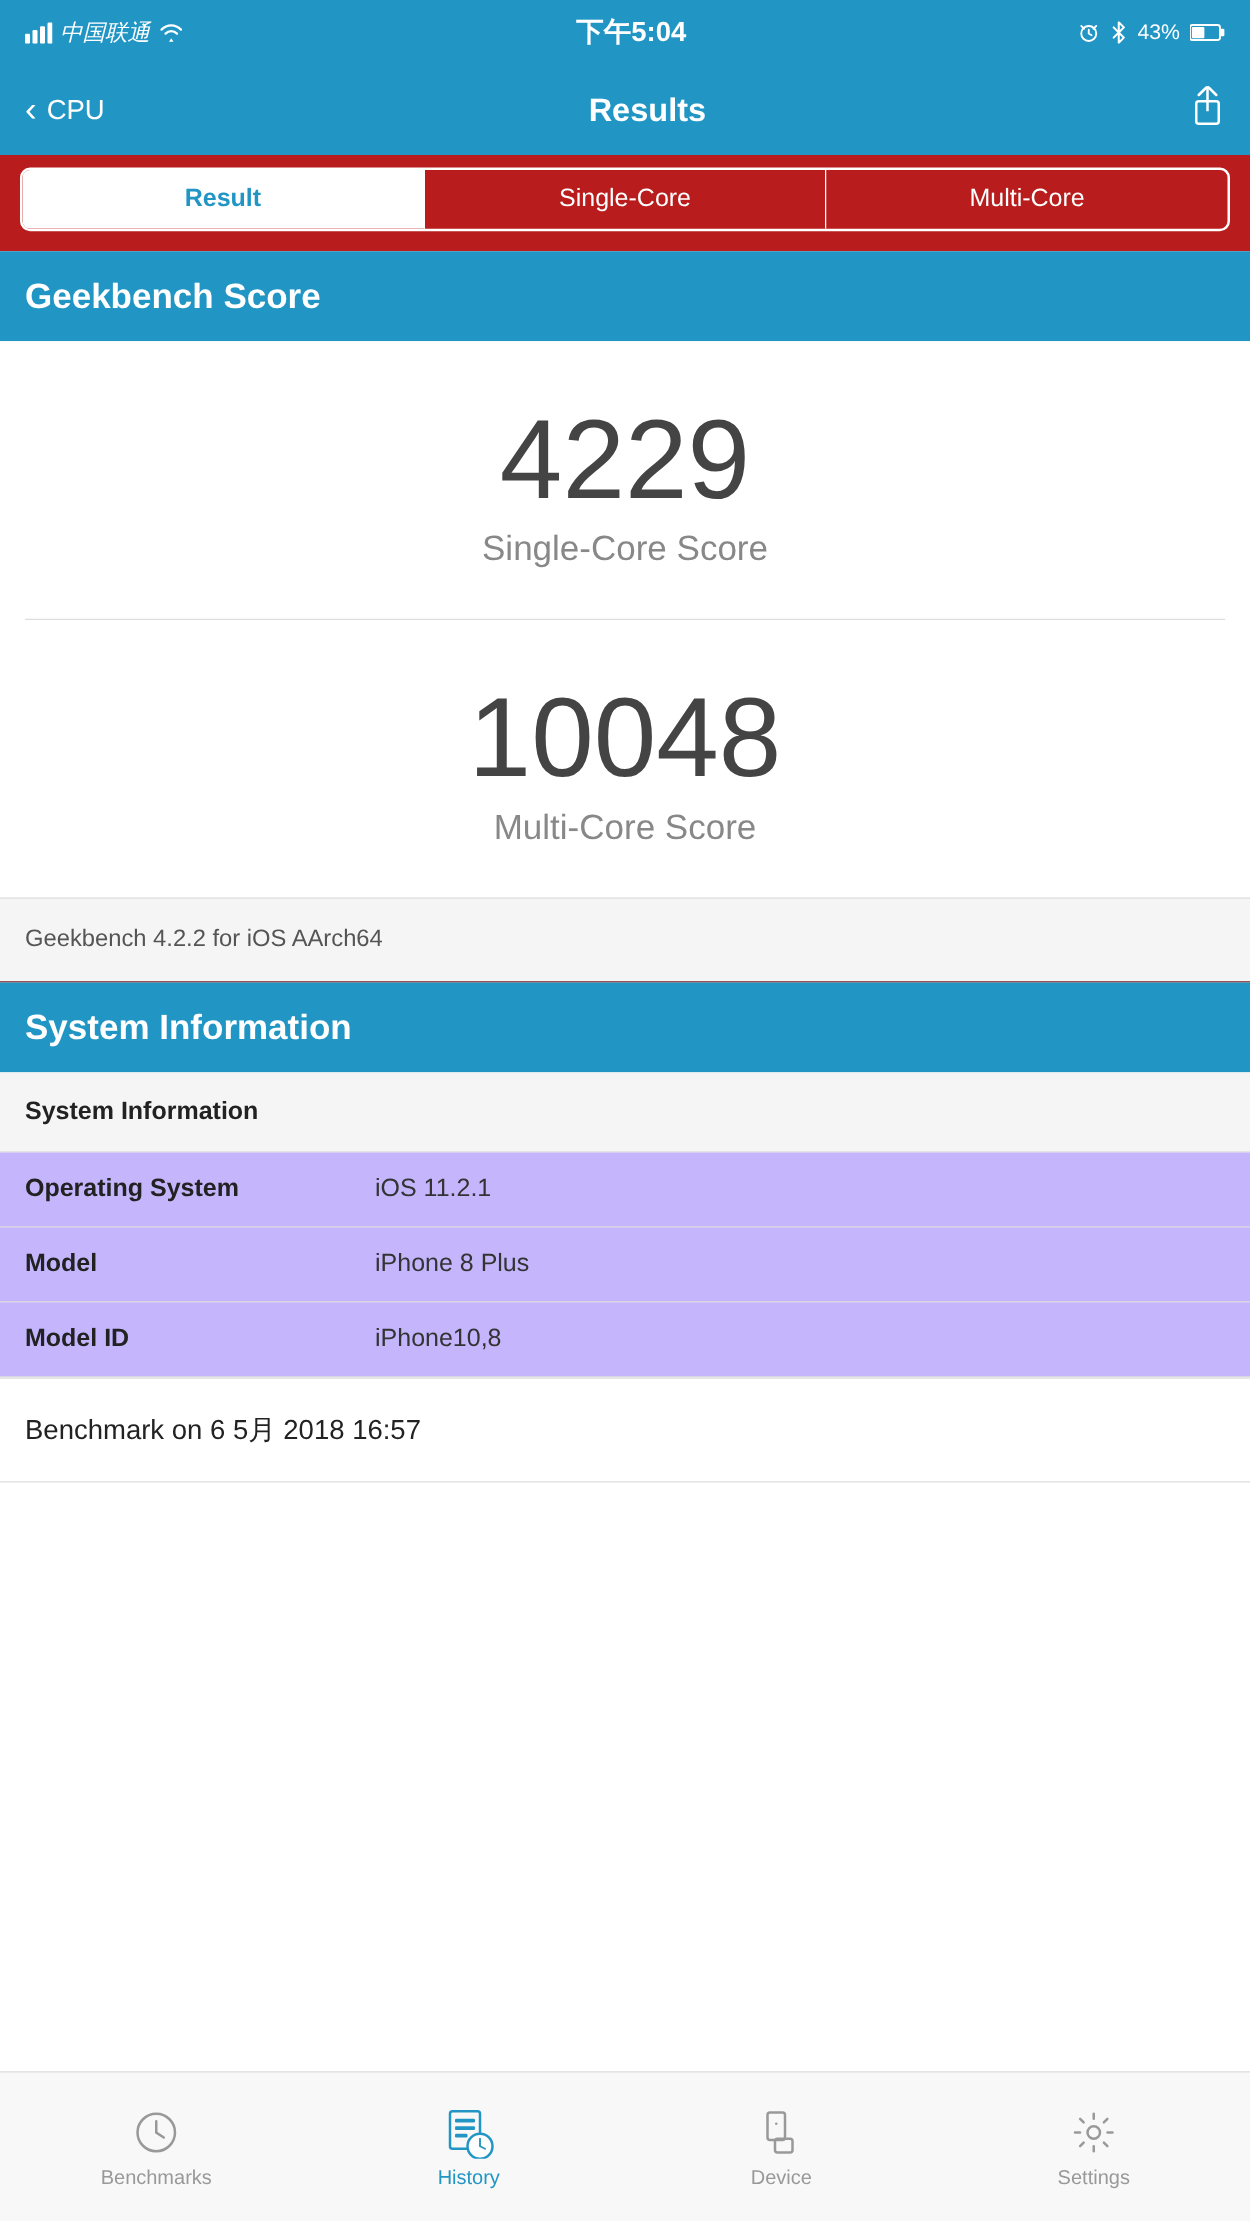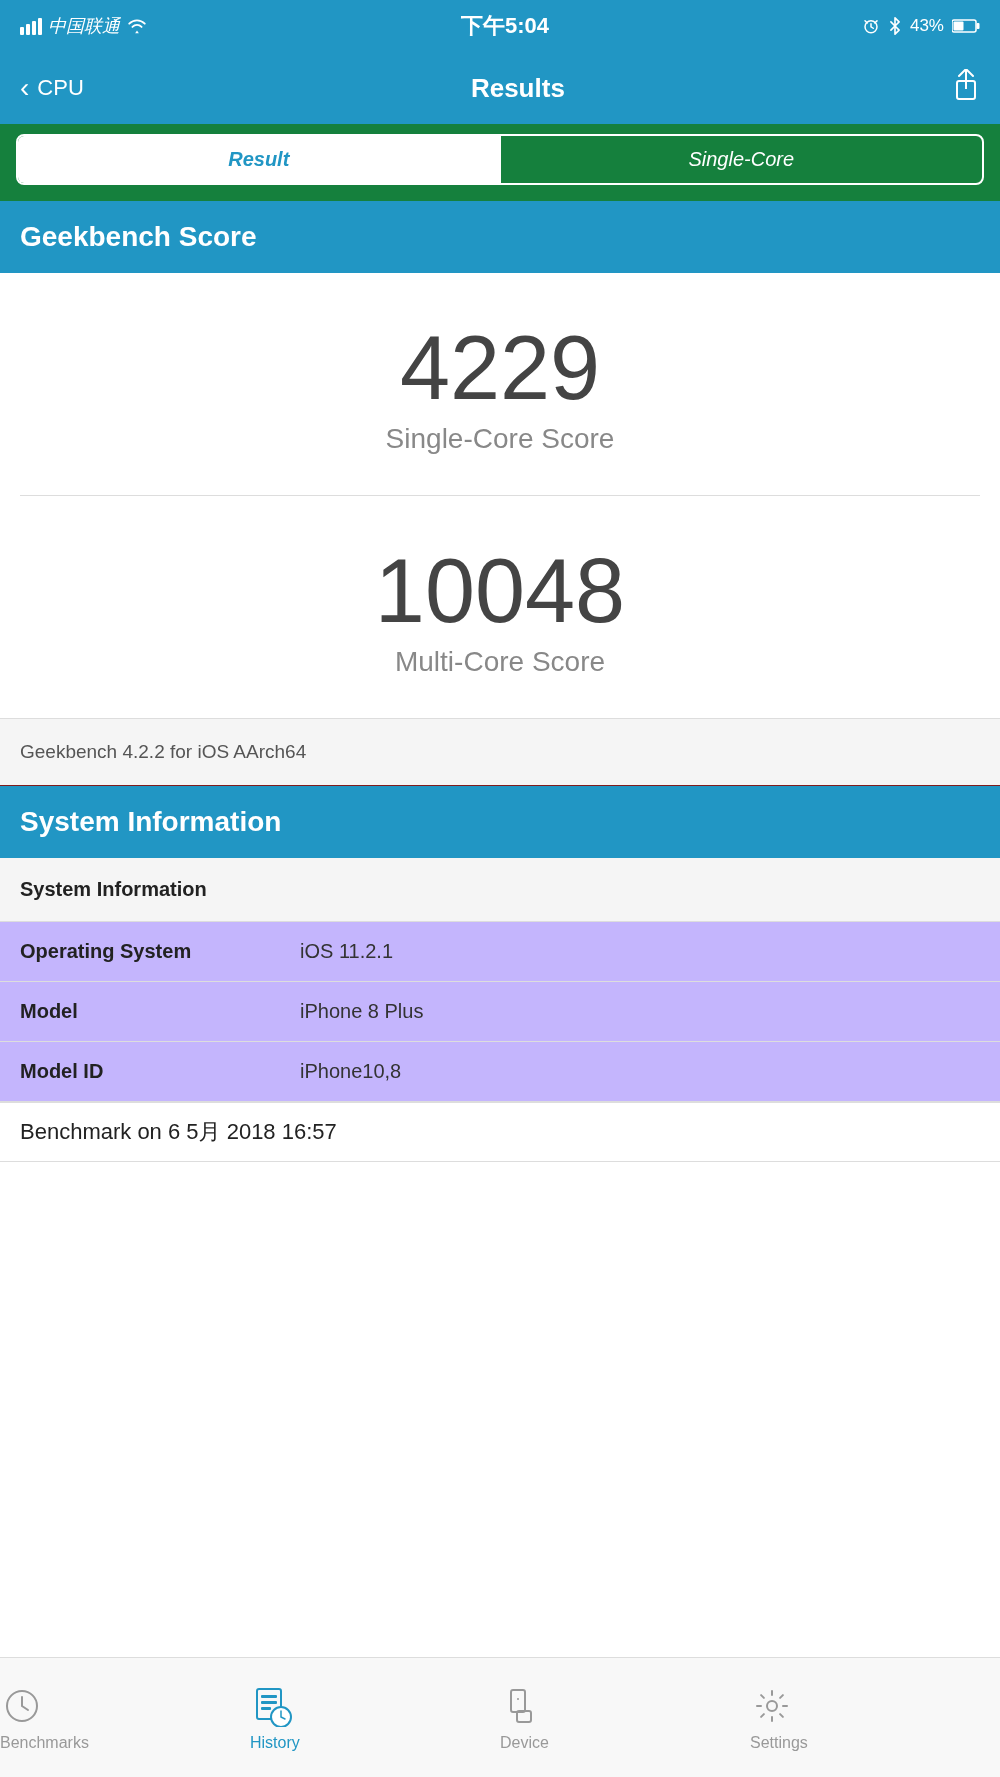--- a/index.html
+++ b/index.html
@@ -44,23 +44,22 @@
       font-size: 22px;
       gap: 6px;
       cursor: pointer;
     }
     .nav-back-chevron { font-size: 28px; font-weight: 300; margin-right: 2px; }
     .nav-title { color: white; font-size: 26px; font-weight: 700; }
     .nav-share { color: white; font-size: 26px; cursor: pointer; }
 
     
     .tab-container {
-      background: #15803d;
+      background: #b91c1c;
       padding: 10px 16px 16px;
-      font-style: italic;
     }
     .tab-selector {
       display: flex;
       border: 2px solid white;
       border-radius: 8px;
       overflow: hidden;
     }
     .tab-item {
       flex: 1;
       padding: 12px 8px;
@@ -146,21 +145,21 @@
       flex: 0 0 280px;
     }
     .sys-info-value {
       font-size: 20px;
       color: #333;
     }
 
     
     .benchmark-footer {
       background: #fff;
-      padding: 14px 20px;
+      padding: 26px 20px;
       border-top: 1px solid #ddd;
       border-bottom: 1px solid #ddd;
     }
     .benchmark-footer-text {
       font-size: 22px;
       color: #222;
     }
 
     
     .bottom-tab-bar {
@@ -171,21 +170,21 @@
       height: 120px;
       background: #f8f8f8;
       border-top: 1px solid #ddd;
       display: flex;
       align-items: center;
       justify-content: space-around;
     }
     .bottom-tab {
       display: flex;
       flex-direction: column;
-      align-items: flex-start;
+      align-items: center;
       gap: 6px;
       cursor: pointer;
       flex: 1;
     }
     .bottom-tab-icon {
       width: 44px;
       height: 44px;
       display: flex;
       align-items: center;
       justify-content: center;
@@ -264,20 +263,23 @@
   </div>
 </div>
 
 <div class="tab-container">
   <div class="tab-selector">
     <div class="tab-item active">
       <span>Result</span>
     </div>
     <div class="tab-item">
       <span>Single-Core</span>
+    </div>
+    <div class="tab-item">
+      <span>Multi-Core</span>
     </div>
   </div>
 </div>
 
 <div class="section-header">Geekbench Score</div>
 
 <div class="scores-container">
 
   <div class="score-block">
     <div class="score-value">4229</div>

